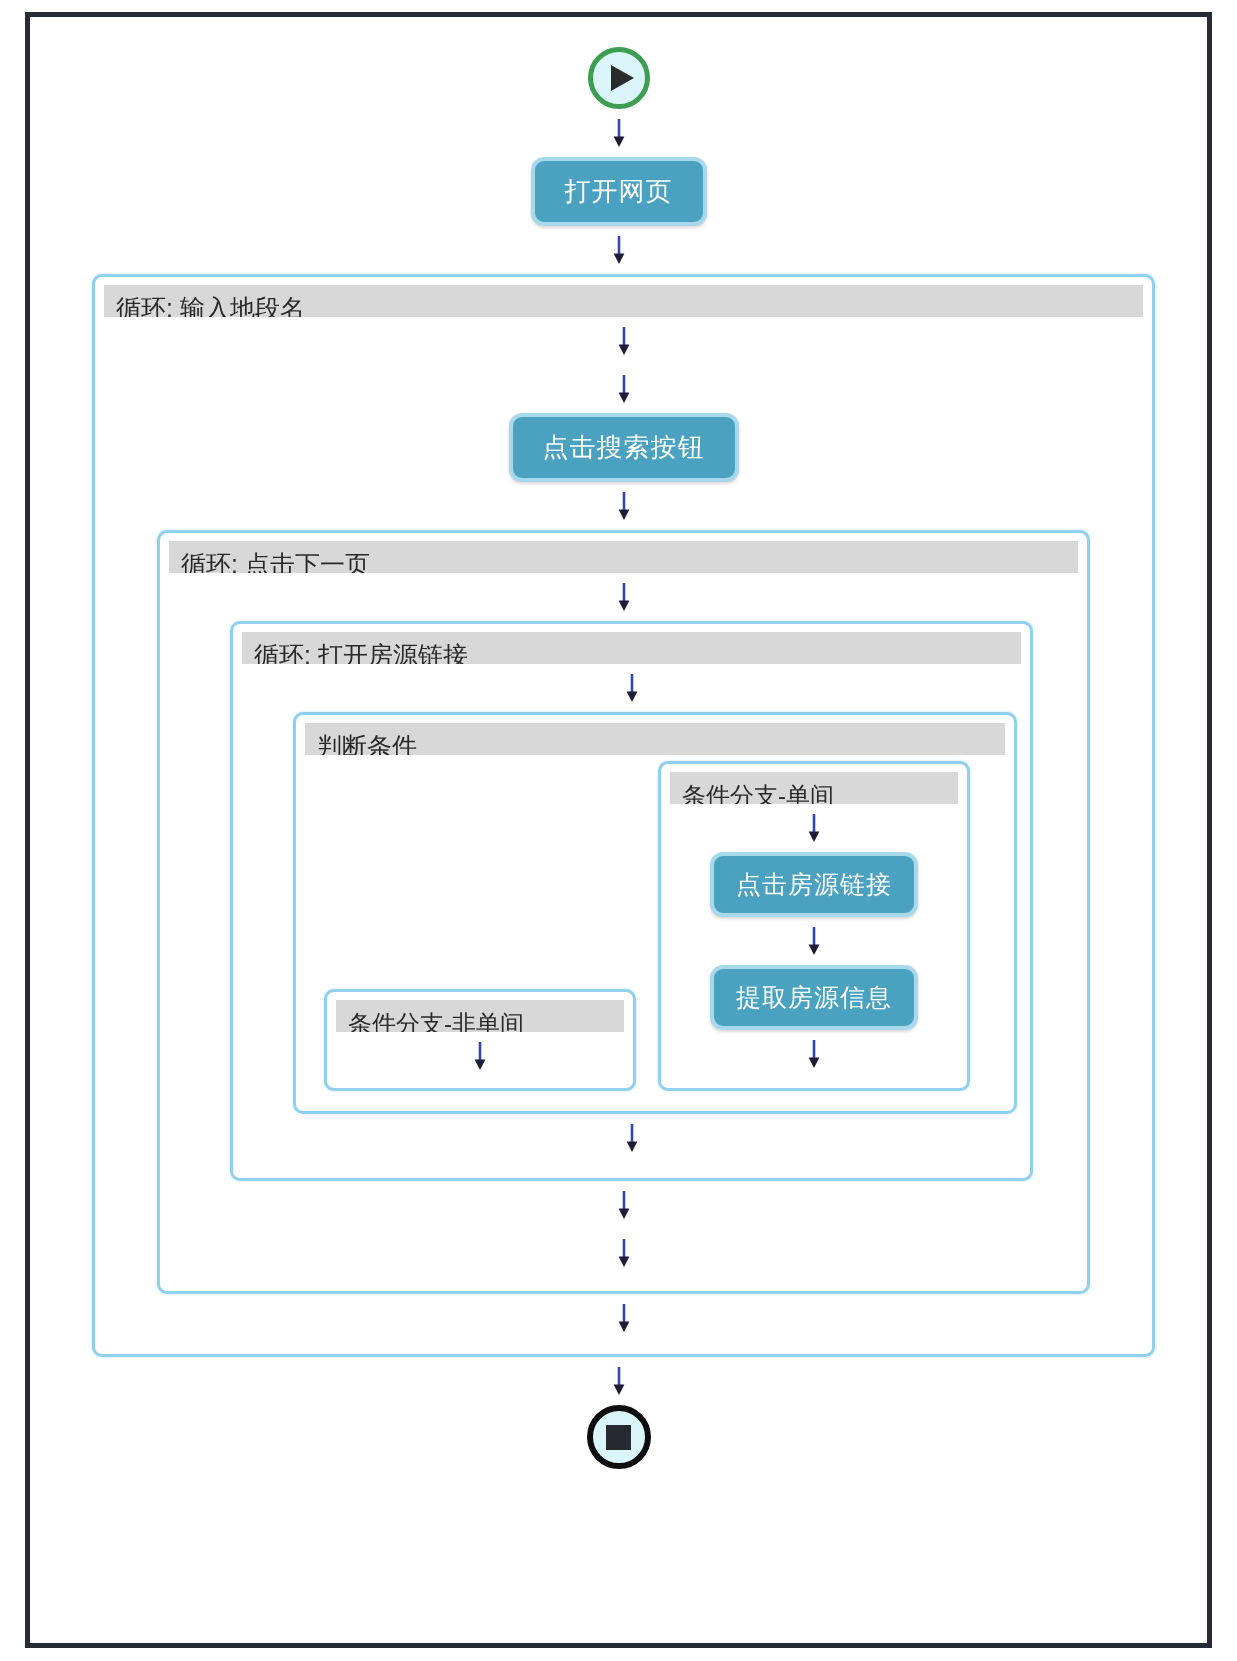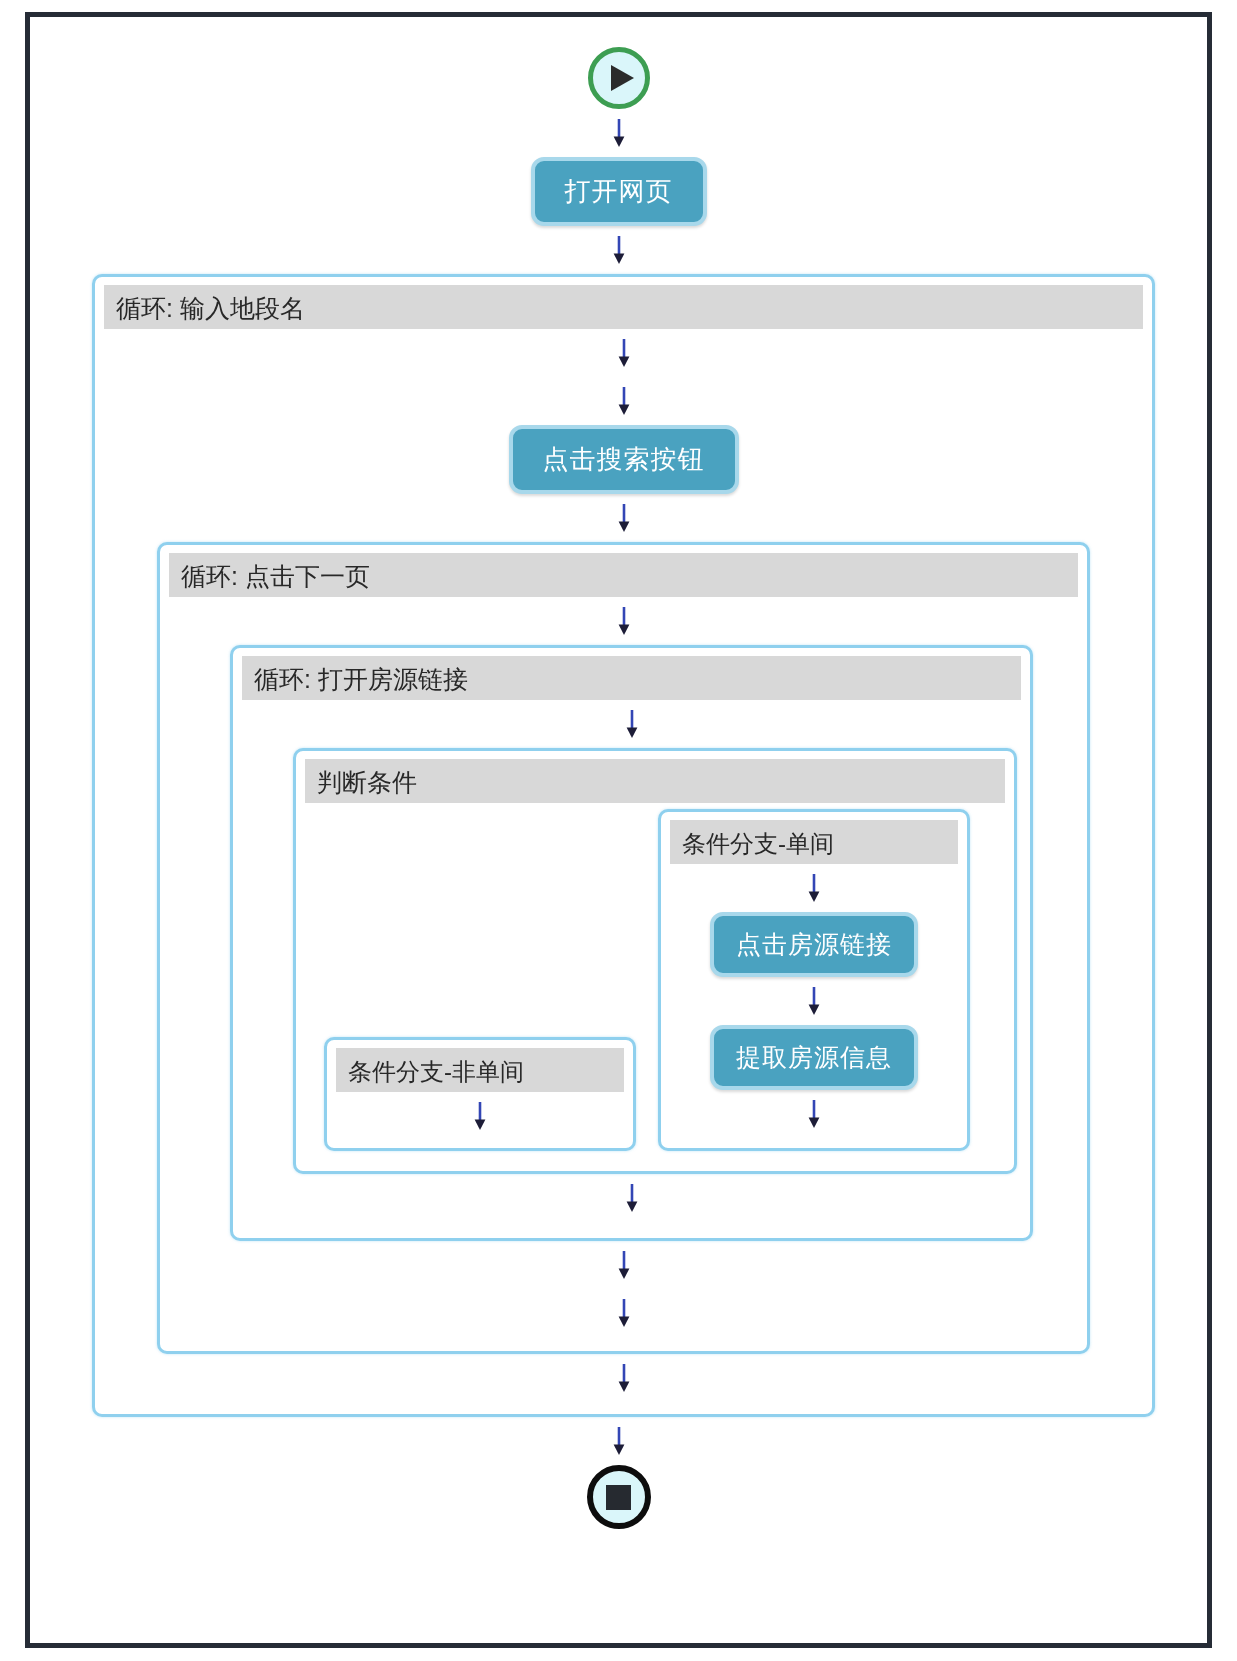--- a/index.html
+++ b/index.html
@@ -51,21 +51,21 @@
     box-shadow:0 2px 3px rgba(0,0,0,.15);white-space:nowrap;
   }
   
   .loopbox{
     align-self:stretch;border:3px solid var(--container-border);border-radius:10px;
     display:flex;flex-direction:column;align-items:center;box-sizing:border-box;
     box-shadow:0 0 3px rgba(143,208,238,.55);background:#fff;
   }
   .lhead{
     align-self:stretch;margin:8px 9px 0 9px;background:var(--header-bg);
-    color:var(--header-text);font-size:25px;height:44px;line-height:47px;
+    color:var(--header-text);font-size:25px;height:32px;line-height:47px;
     padding-left:12px;box-sizing:border-box;overflow:hidden;white-space:nowrap;
   }
   .loop1{margin:0 52px 0 62px;padding-bottom:12px;}
   .loop2{margin:0 62px;padding-bottom:14px;}
   .loop3{margin:0 54px 0 70px;padding-bottom:16px;}
   .cond {margin:0 13px 0 60px;}
   
   .branches{
     align-self:flex-start;display:flex;align-items:flex-end;gap:22px;
     margin:6px 0 20px 28px;

